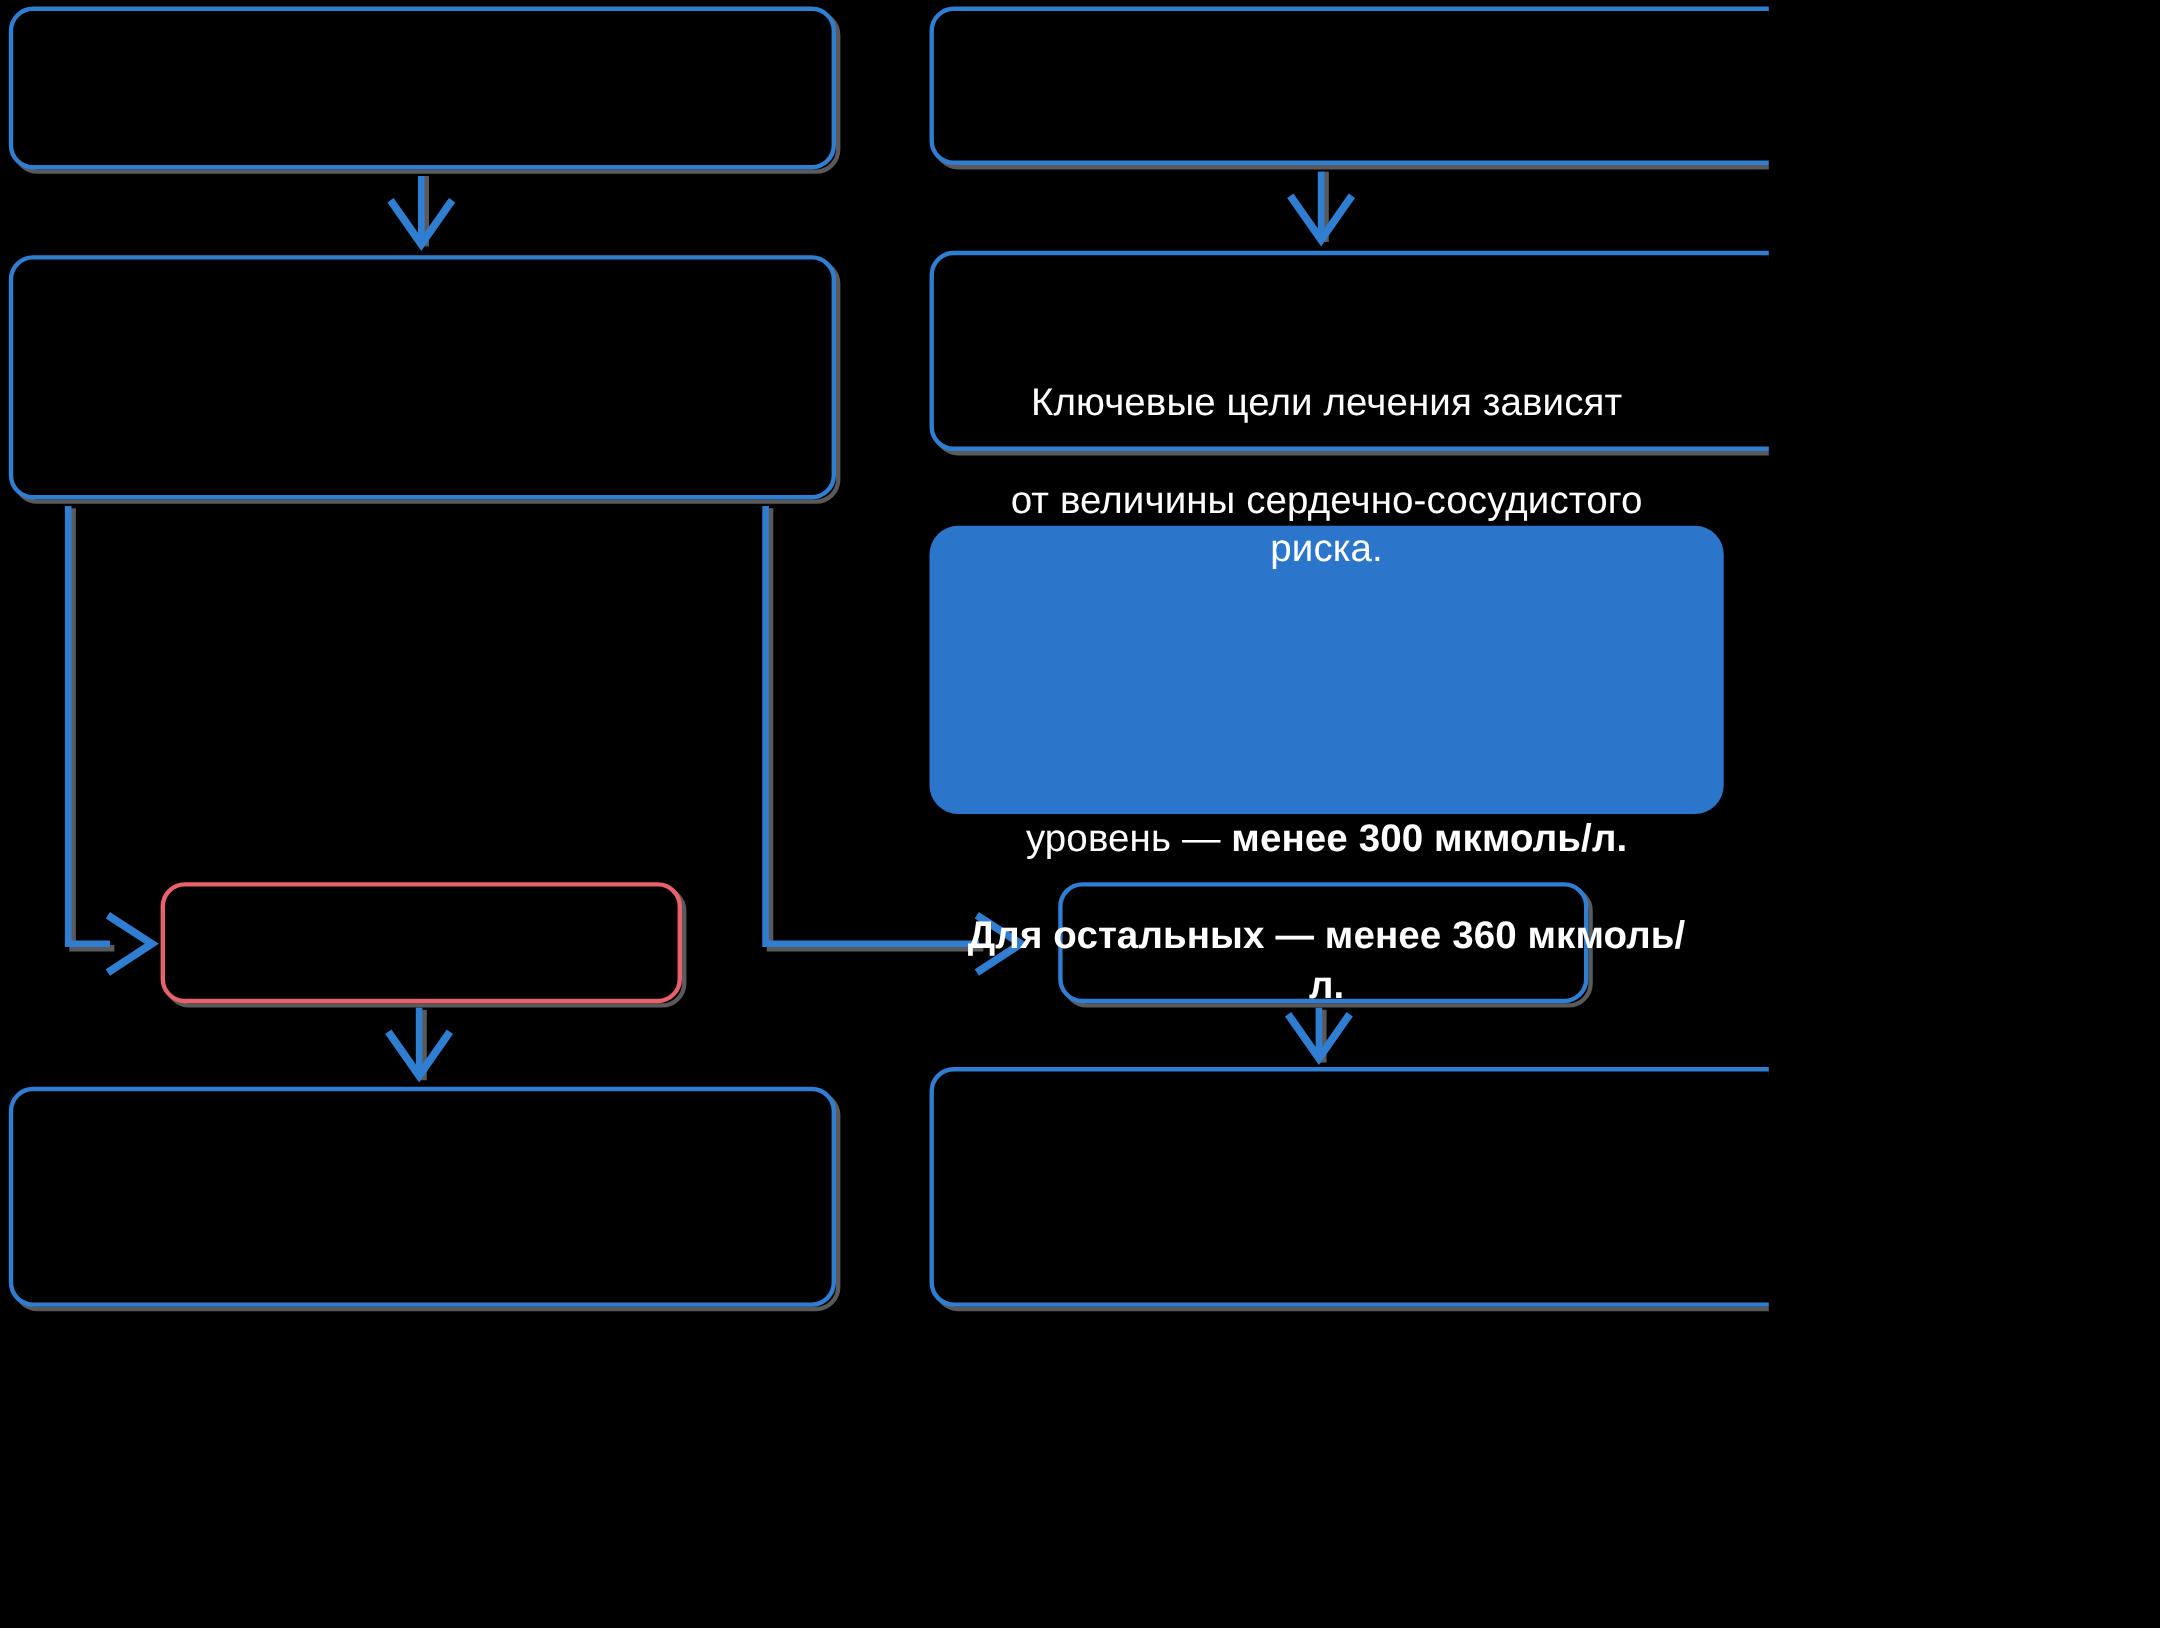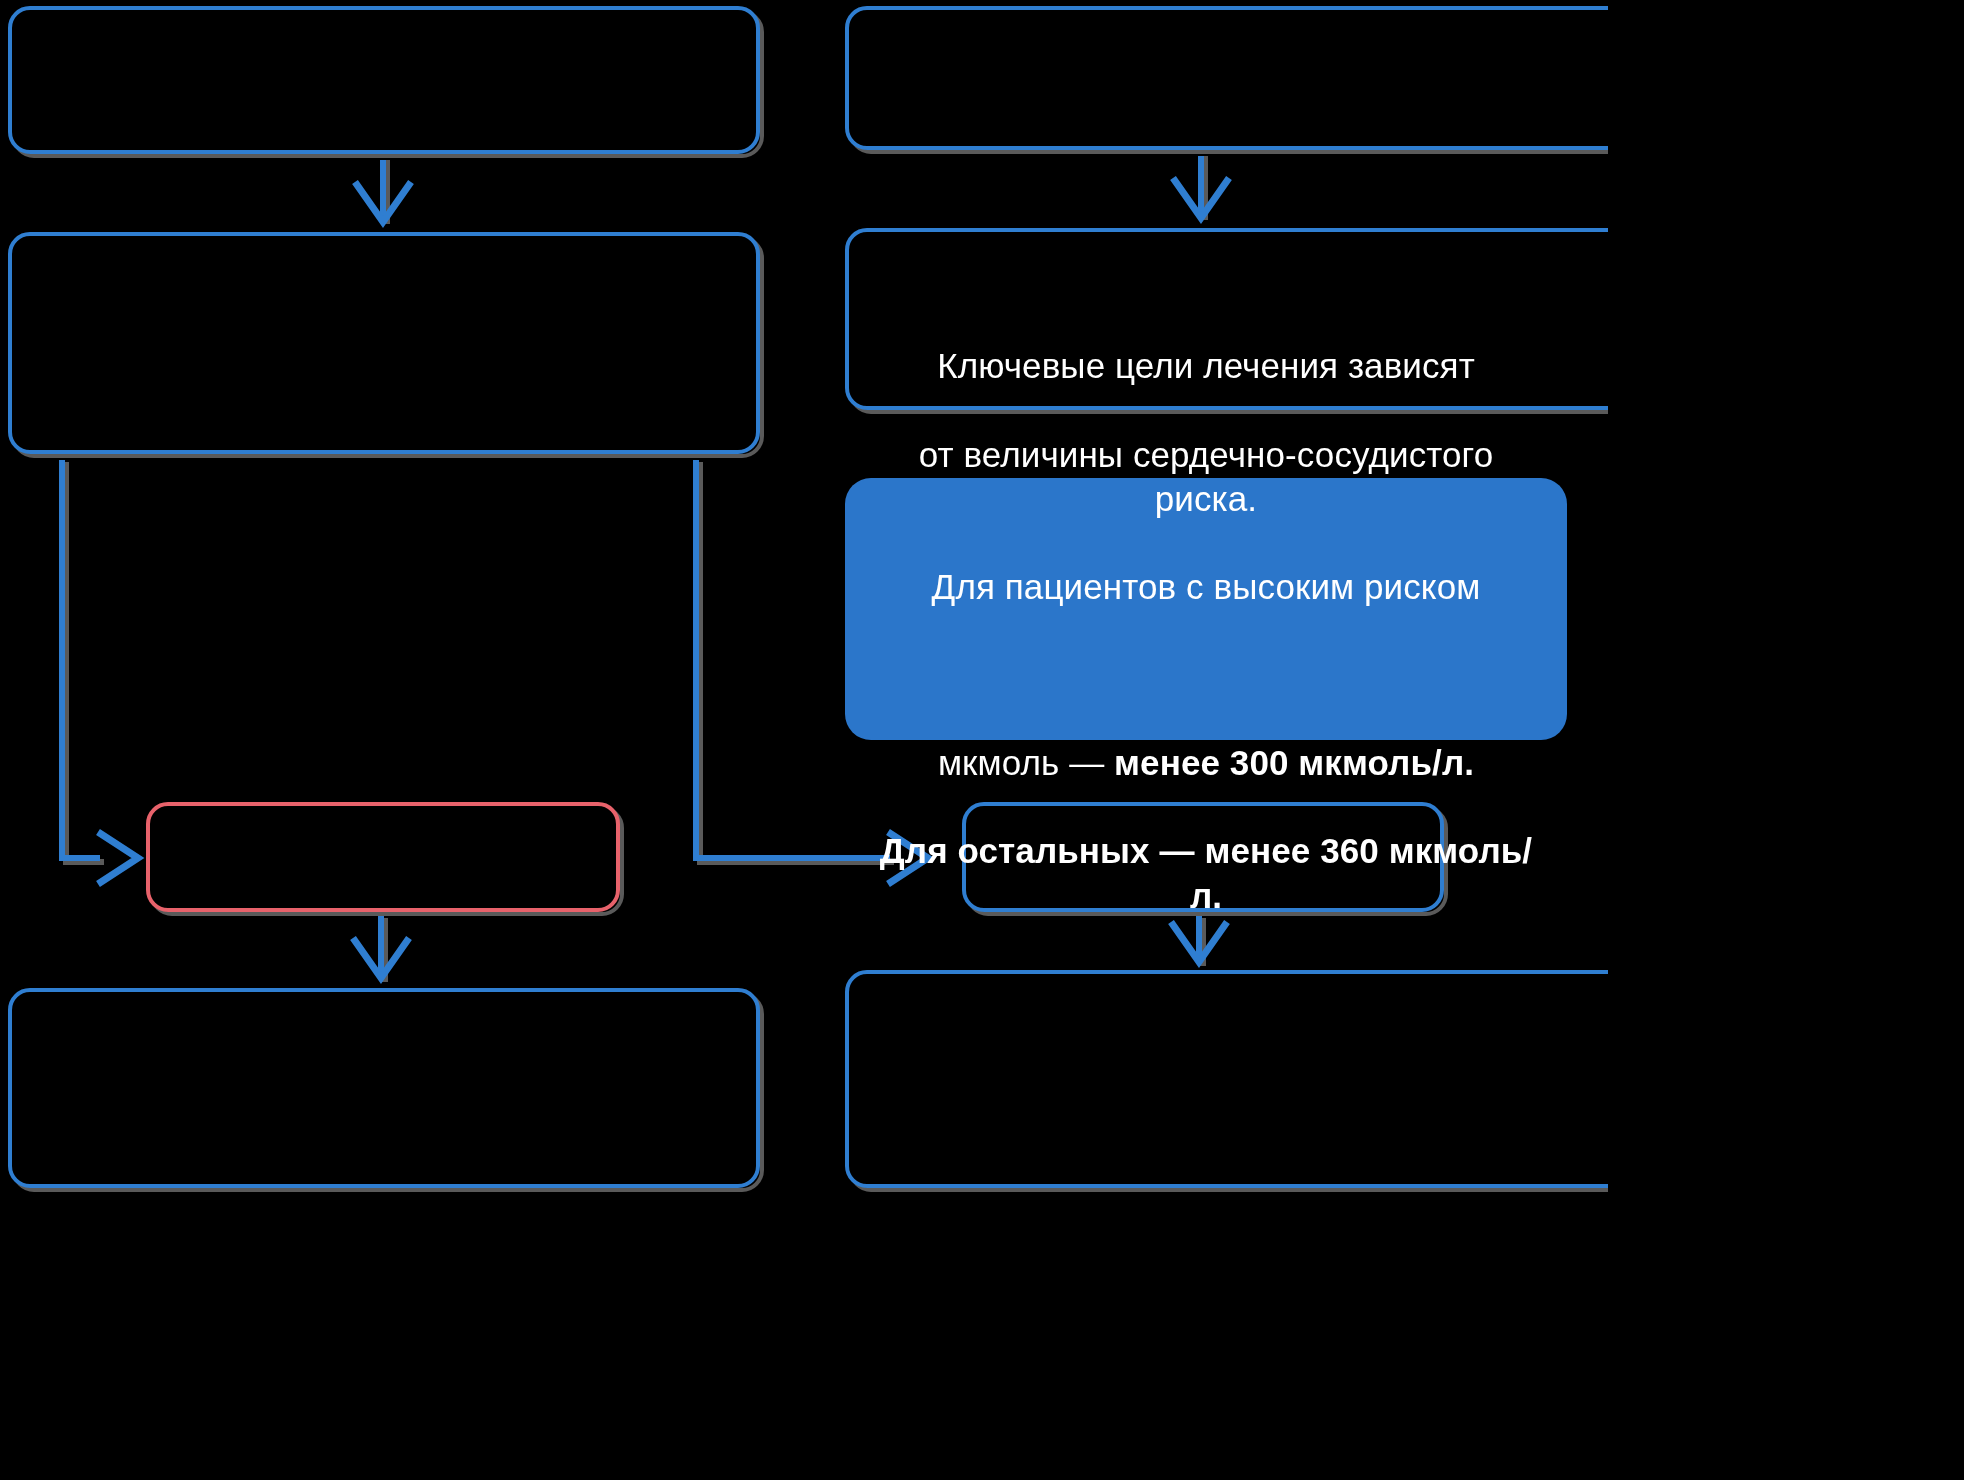--- a/index.html
+++ b/index.html
@@ -132,20 +132,20 @@
   <div class="halo" style="left:966px; top:806px; width:482px; height:110px;"></div>
   <div class="node blue" style="left:962px; top:802px; width:482px; height:110px;"></div>
 
   <div class="halo" style="left:849px; top:974px; width:1113px; height:218px;"></div>
   <div class="node blue" style="left:845px; top:970px; width:1113px; height:218px;"></div>
 
   <div class="callout" style="left:845px; top:478px; width:722px; height:262px;">
     <div class="callout-text">
       <span>Ключевые цели лечения зависят</span><br>
       <span>от величины сердечно-сосудистого риска.</span><br>
-      <span>Для пациентов с высоким риском</span><br>
       <br>
-      <span>мкмоль — </span><b>менее 300 мкмоль/л.</b><br>
+      <br>
+      <span>уровень — </span><b>менее 300 мкмоль/л.</b><br>
       <b>Для остальных — менее 360 мкмоль/л.</b>
     </div>
   </div>
 
 </div>
 
 </body></html>

